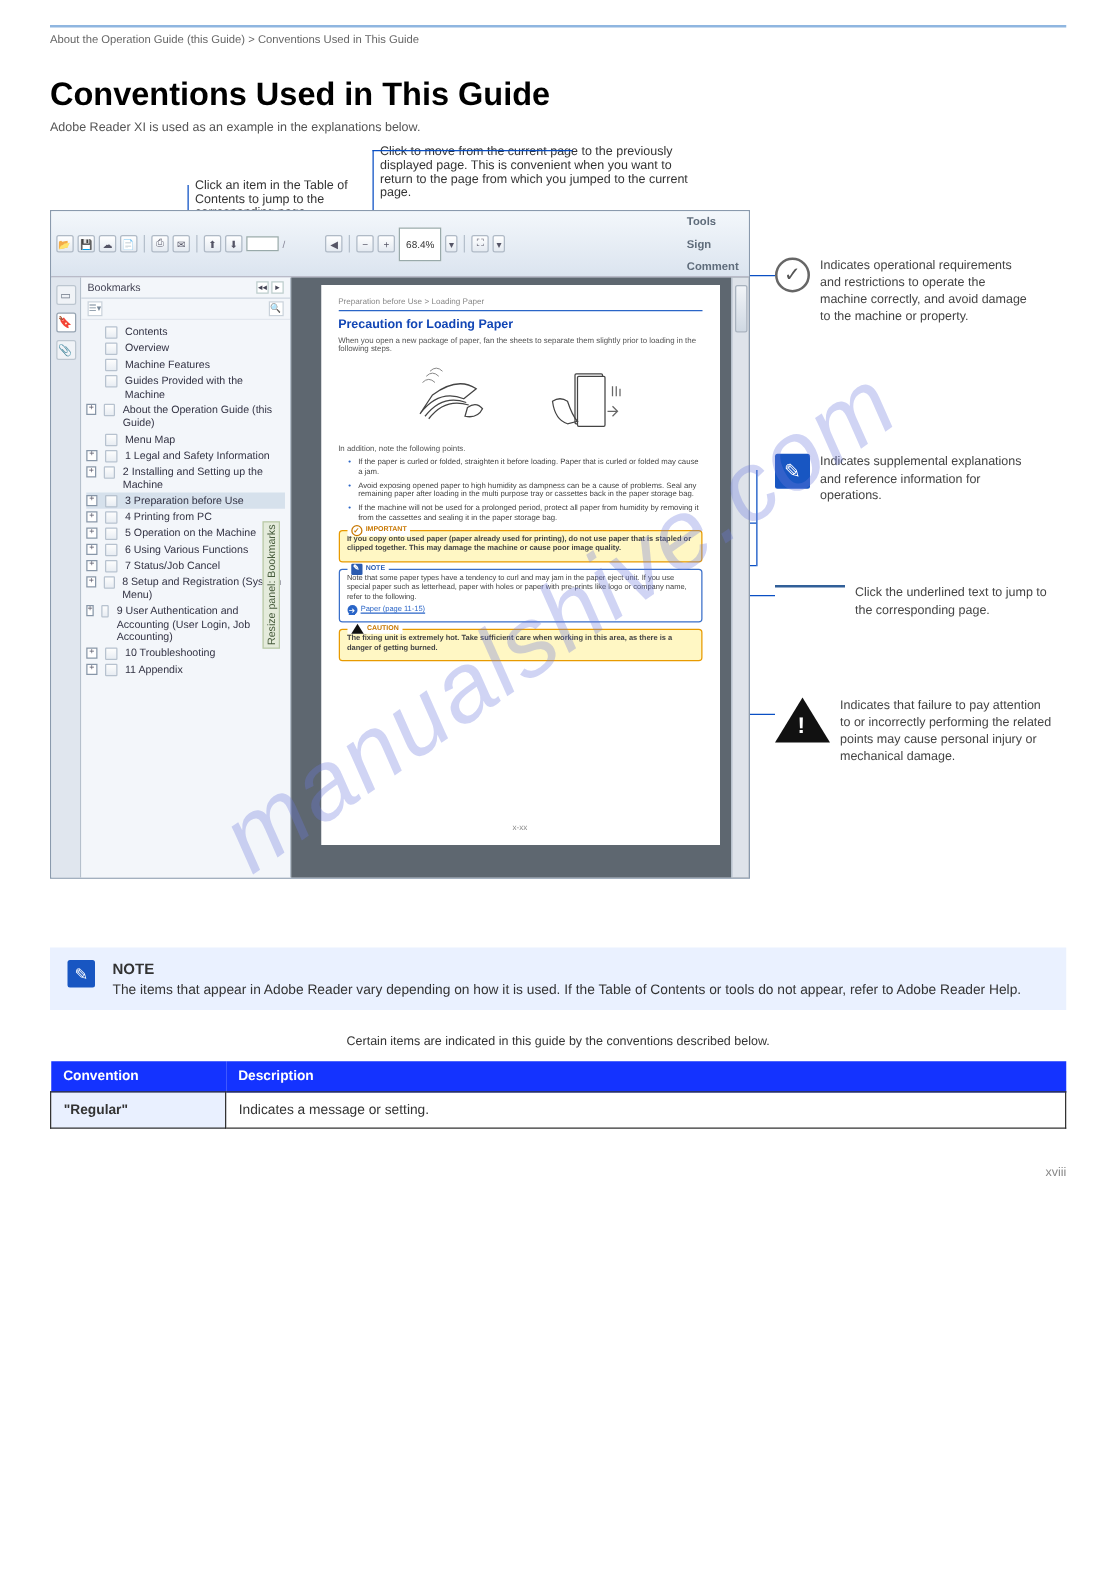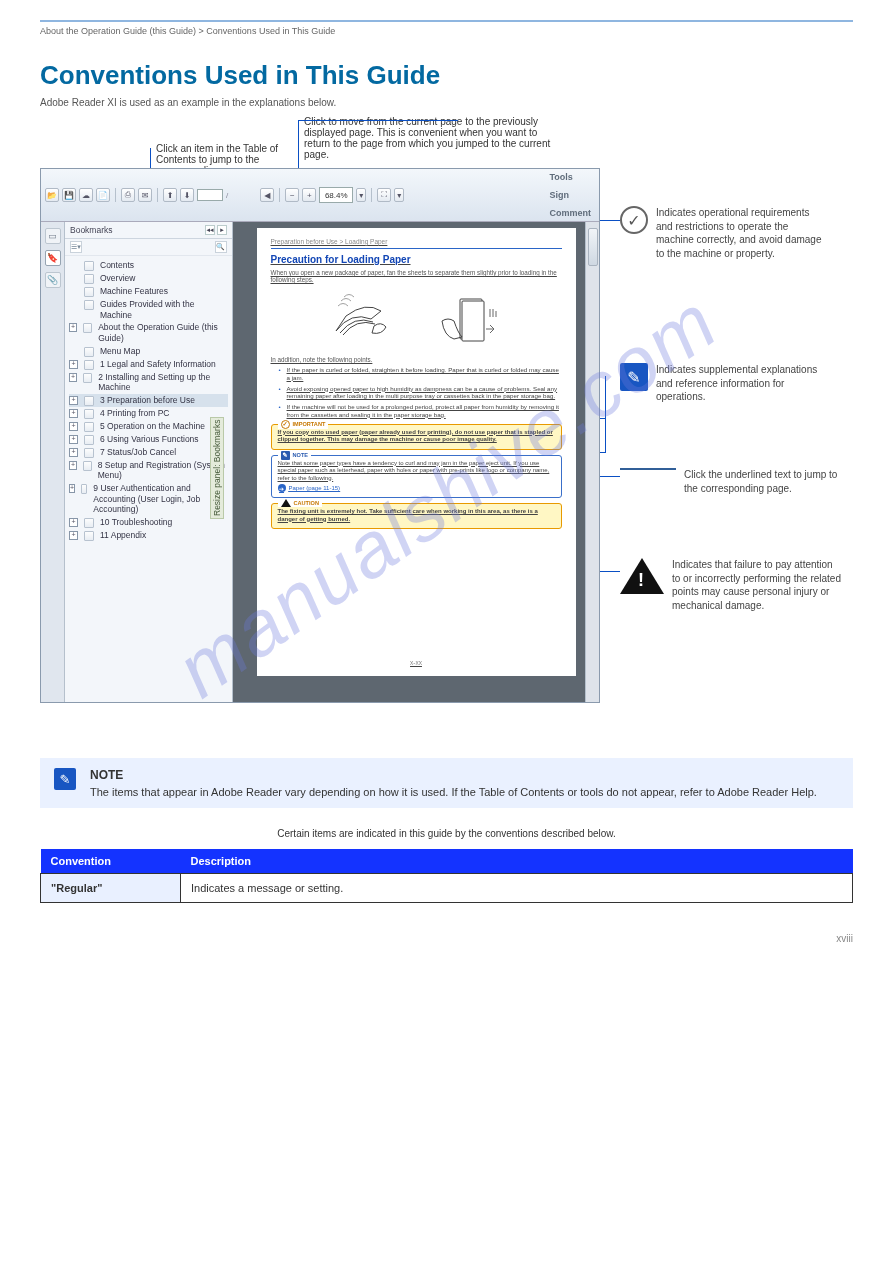--- a/index.html
+++ b/index.html
@@ -14,21 +14,21 @@
   .cline { position: absolute; background: #0a4fc4; }
   .hline { height: 1px; }
   .vline { width: 1px; }
 
   
   .viewer { border: 1px solid #8a9aad; width: 560px; background: #e9eef4; position: relative; }
   .toolbar { display: flex; align-items: center; gap: 3px; padding: 2px 4px; background: linear-gradient(#f3f7fb,#dbe4ef); border-bottom: 1px solid #aab; font-size: 9px; }
   .tbtn { width: 14px; height: 14px; border: 1px solid #b0bac6; background: linear-gradient(#fff,#e4eaf1); border-radius: 2px; display: inline-flex; align-items: center; justify-content: center; font-size: 8px; color: #556; }
   .tsep { width: 1px; height: 14px; background: #b5c0cc; margin: 0 2px; }
   .pagebox { width: 26px; height: 12px; border: 1px solid #9aa; background: #fff; font-size: 8px; display: inline-flex; align-items: center; justify-content: center; color: #888; }
-  .zoom { width: 34px; height: 16px; border: 1px solid #9aa; background: #fff; font-size: 8px; display: inline-flex; align-items: center; justify-content: center; }
+  .zoom { width: 34px; height: 27px; border: 1px solid #9aa; background: #fff; font-size: 8px; display: inline-flex; align-items: center; justify-content: center; }
   .toolright { margin-left: auto; display: flex; gap: 6px; color: #5f6c7b; font-weight: bold; flex-direction: column; }
   .toolright span { padding: 1px 4px; }
   .vbody { display: flex; height: 480px; }
   .sidetabs { width: 24px; background: #e0e6ee; border-right: 1px solid #b5c0cc; display: flex; flex-direction: column; align-items: center; padding-top: 6px; gap: 6px; }
   .stab { width: 16px; height: 16px; border: 1px solid #bcc6d0; background: #f0f3f7; border-radius: 2px; font-size: 9px; display: flex; align-items: center; justify-content: center; color: #6f7a88; }
   .stab.active { background: #fff; border-color: #96a4b2; }
   .bmpanel { width: 168px; background: #f3f6fa; border-right: 1px solid #b5c0cc; display: flex; flex-direction: column; font-size: 8.5px; }
   .bmhead { display: flex; align-items: center; padding: 3px 5px; border-bottom: 1px solid #cdd5df; color: #445; }
   .bmhead .sp { margin-left: auto; display: flex; gap: 2px; }
   .navpair { width: 10px; height: 10px; border: 1px solid #bcc; background: #fff; font-size: 7px; display: inline-flex; align-items: center; justify-content: center; }
@@ -36,21 +36,21 @@
   .bmtools .mini { width: 12px; height: 12px; border: 1px solid #c9d2db; background: #fff; font-size: 7px; display: inline-flex; align-items: center; justify-content: center; color: #789; }
   .bmtree { flex: 1; overflow: auto; padding: 3px 4px; }
   .node { display: flex; align-items: flex-start; gap: 6px; padding: 1px 0; color: #334; line-height: 1.25; }
   .exp { width: 9px; height: 9px; border: 1px solid #8796a8; background: #fff; font-size: 7px; display: inline-flex; align-items: center; justify-content: center; color: #556; margin-top: 1px; }
   .exp.none { border-color: transparent; background: transparent; }
   .bmicon { width: 10px; height: 10px; background: linear-gradient(#fdfdfd,#e8edf3); border: 1px solid #b7c2cf; border-radius: 1px; display: inline-block; margin-top: 1px; }
   .node.sel { background: rgba(180,200,220,.45); }
   .docarea { flex: 1; background: #5e6770; display: flex; align-items: flex-start; justify-content: center; padding: 6px; position: relative; }
   .vscroll { position: absolute; right: 0; top: 0; bottom: 0; width: 14px; background: #dee3ea; border-left: 1px solid #b5c0cc; }
   .vthumb { position: absolute; top: 6px; left: 2px; width: 10px; height: 38px; background: linear-gradient(#f1f4f8,#cfd8e2); border: 1px solid #a9b3bf; border-radius: 2px; }
-  .pdfpage { width: 319px; background: #fff; padding: 10px 14px; font-size: 7px; color: #444; position: relative; text-decoration: underline; }
+  .pdfpage { width: 319px; background: #fff; padding: 10px 14px; font-size: 7px; color: #444; position: relative; }
   .pp-bc { font-size: 6.5px; color: #888; }
   .pp-rule { height: 1px; background: #2a65c7; margin: 3px 0 5px; }
   .pp-title { font-size: 10px; font-weight: bold; color: #1246b5; margin-bottom: 4px; }
   .pp-txt { font-size: 6.3px; color: #555; }
   .illus { display: flex; gap: 20px; margin: 8px 0 10px; justify-content: center; }
   .ill { width: 80px; height: 55px; position: relative; }
   .ill svg { width: 100%; height: 100%; }
   ul.bul { list-style: none; padding: 0; margin: 3px 0 4px 8px; }
   ul.bul li { position: relative; padding-left: 8px; margin-bottom: 3px; font-size: 6.2px; line-height: 1.25; }
   ul.bul li::before { content: "•"; position: absolute; left: 0; color: #2a65c7; }
@@ -98,21 +98,21 @@
 
   .resize-lab { position: absolute; background: #e4ebdb; font-size: 8.5px; color: #465b3c; padding: 1px 2px; transform: rotate(-90deg); transform-origin: left top; border: 1px solid #b9c9a8; }
 </style>
 </head>
 <body>
 
 <div class="page">
   <div class="top-rule"></div>
   <div class="breadcrumb">About the Operation Guide (this Guide) &gt; Conventions Used in This Guide</div>
 
-  <h1 class="sect-title" style="font-size:26px; color:#0369a1; margin:10px 0 6px;">Conventions Used in This Guide</h1>
+  <h1 class="sect-title" style="font-size:26px; color:#000000; margin:10px 0 6px;">Conventions Used in This Guide</h1>
   <p class="lead">Adobe Reader XI is used as an example in the explanations below.</p>
 
   <div class="fig-wrap" style="height:580px;">
 
     <div class="watermark">manualshive.com</div>
 
     <div style="position:absolute; left:264px; top:-32px; font-size:10px; max-width:260px;">Click to move from the current page to the previously displayed page. This is convenient when you want to return to the page from which you jumped to the current page.</div>
     <div class="cline vline" style="left:258px; top:-28px; height:76px;"></div>
     <div class="cline hline" style="left:258px; top:-28px; width:160px;"></div>
 

